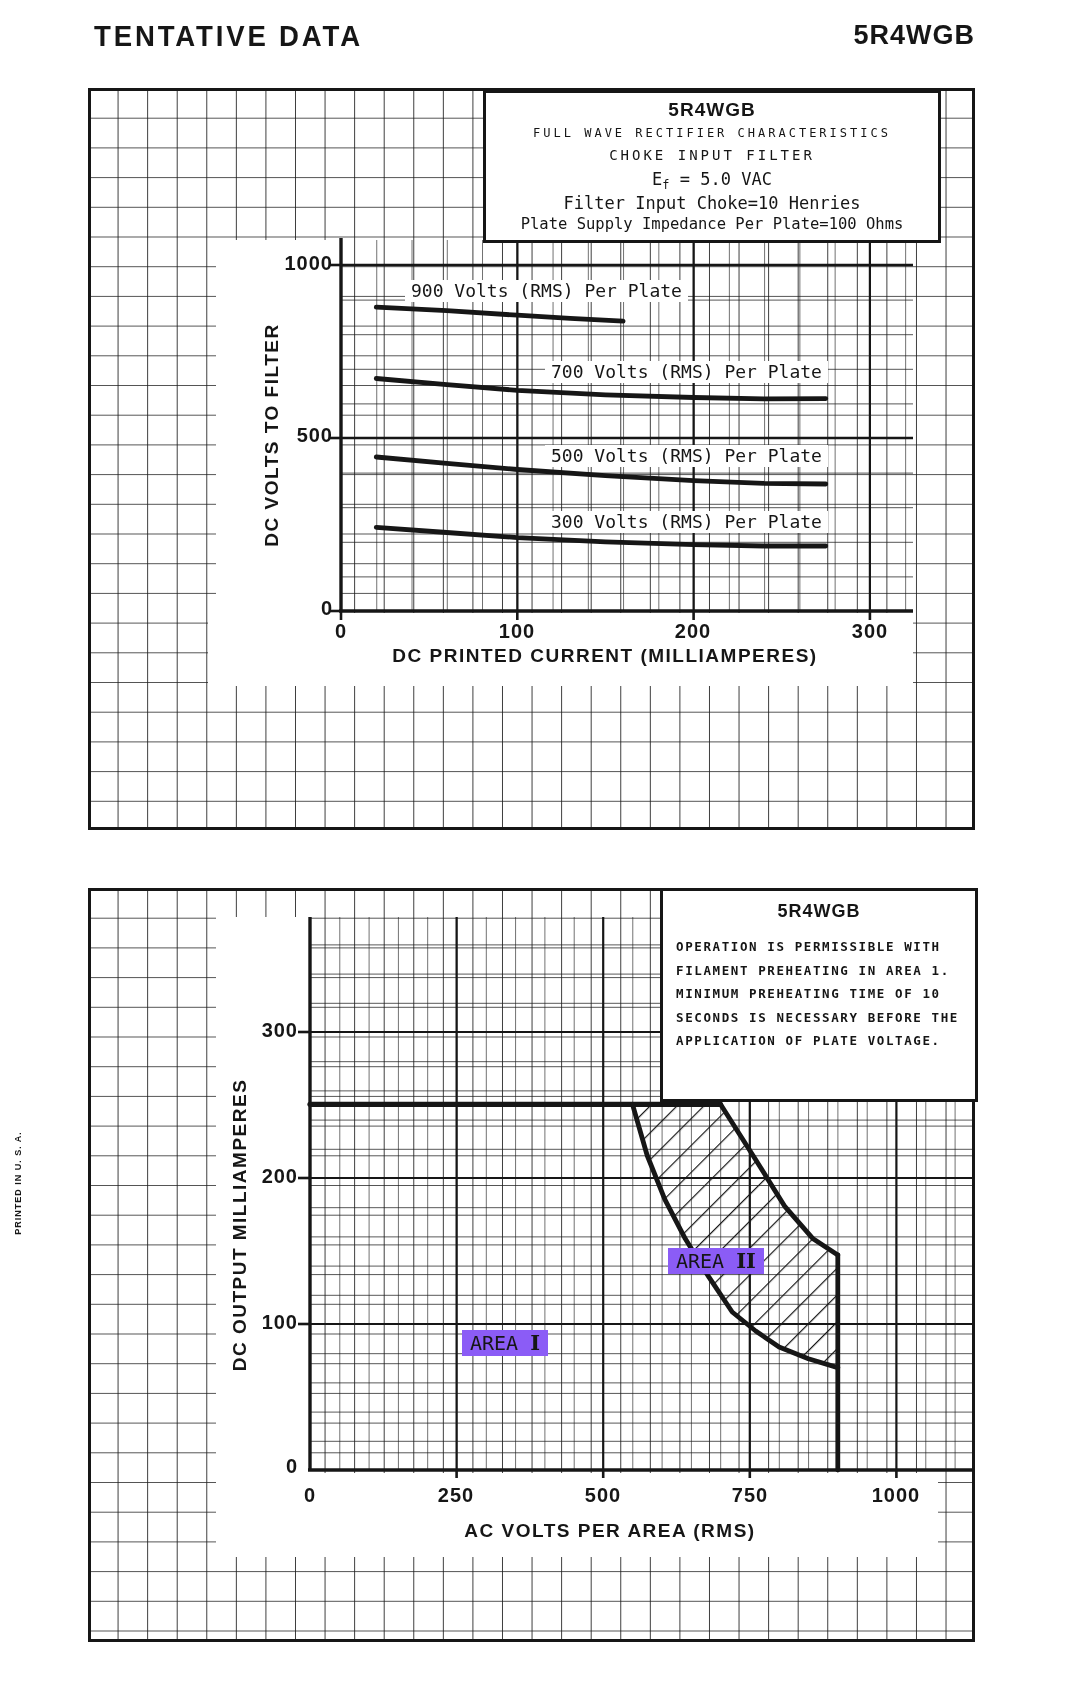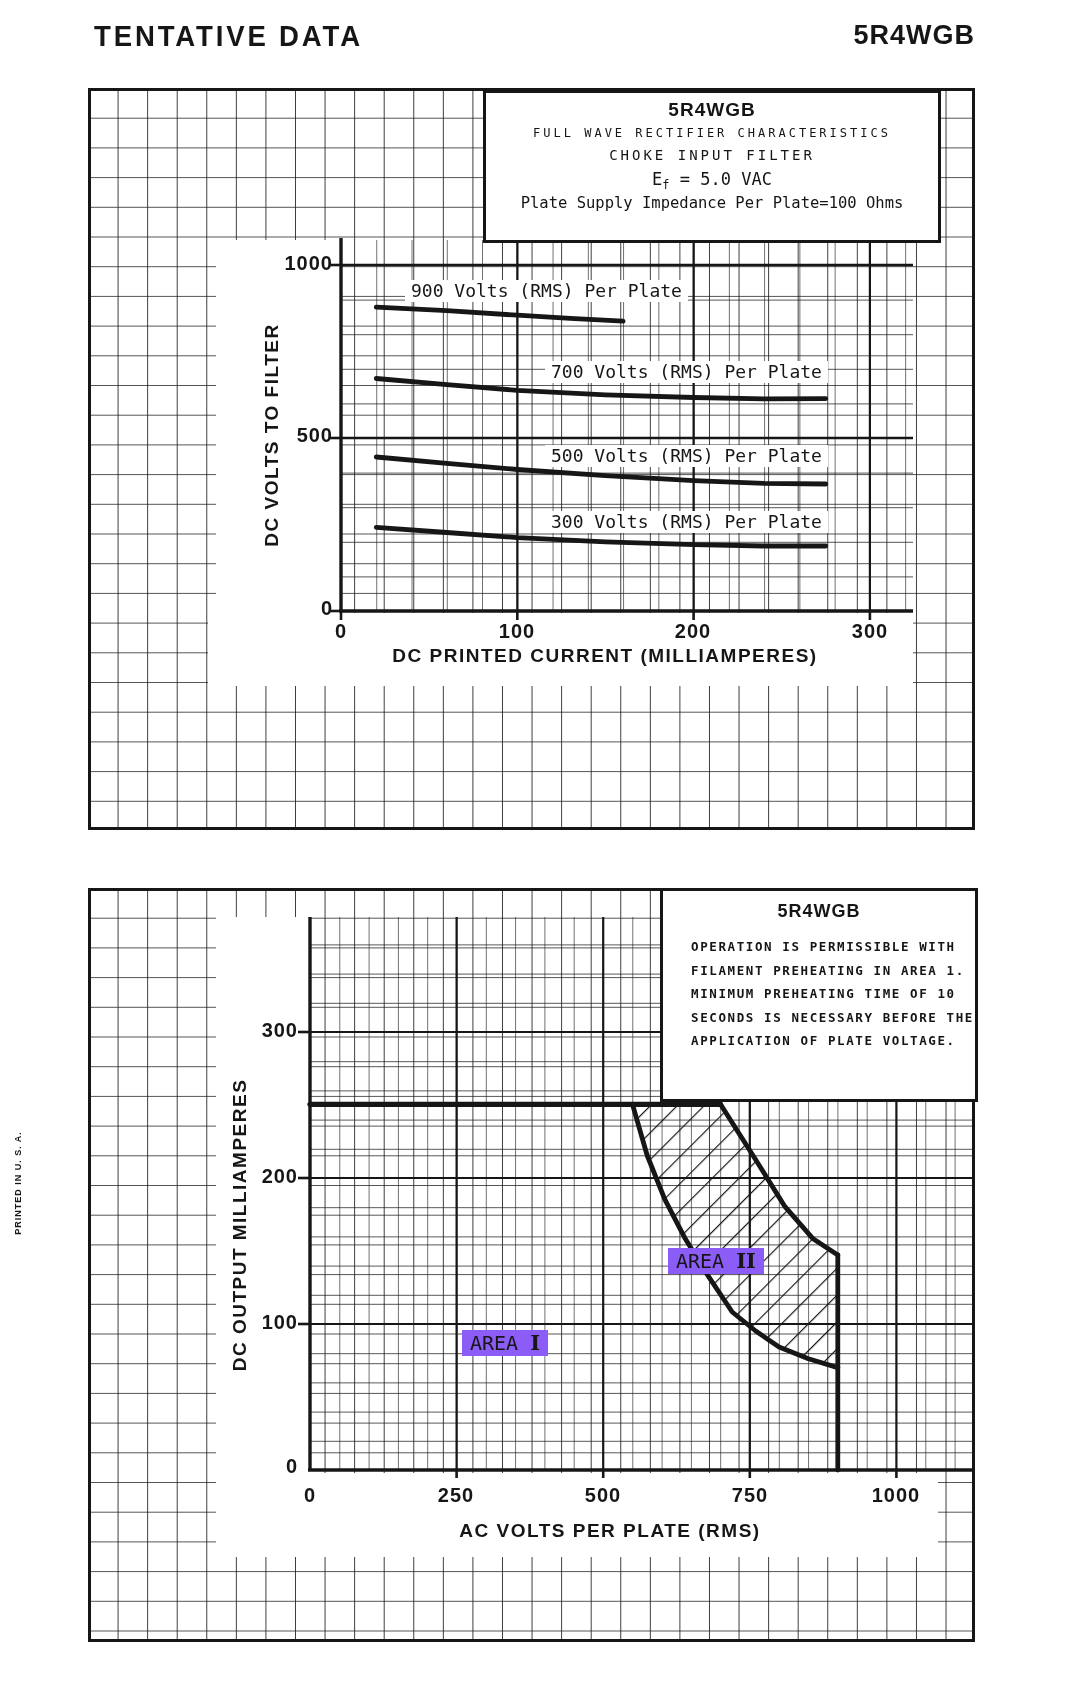--- a/index.html
+++ b/index.html
@@ -18,21 +18,21 @@
   .titlebox{left:483px;top:90px;width:452px;height:141px;border:3px solid #161616;background:#fff;text-align:center;padding-top:6px;}
   .titlebox .t1{font-size:19px;font-weight:bold;letter-spacing:1px;}
   .titlebox .t2{font-size:12px;letter-spacing:3px;margin-top:5px;font-family:"DejaVu Sans Mono",monospace;}
   .titlebox .t3{font-size:14px;letter-spacing:3px;margin-top:7px;font-family:"DejaVu Sans Mono",monospace;}
   .titlebox .t4{font-size:17px;margin-top:6px;font-family:"DejaVu Sans Mono",monospace;}
   .titlebox .t5{font-size:17px;margin-top:1px;font-family:"DejaVu Sans Mono",monospace;}
   .titlebox .t6{font-size:15.5px;margin-top:2px;font-family:"DejaVu Sans Mono",monospace;}
   sub{font-size:70%;}
   .notebox{left:660px;top:888px;width:312px;height:198px;border:3px solid #161616;background:#fff;padding-top:10px;}
   .notebox .t1{text-align:center;font-size:18px;font-weight:bold;letter-spacing:1px;margin-bottom:13px;}
-  .notebox .pline{padding-left:28px;font-family:"DejaVu Sans Mono",monospace;font-size:12.5px;font-weight:bold;
+  .notebox .pline{padding-left:13px;font-family:"DejaVu Sans Mono",monospace;font-size:12.5px;font-weight:bold;
                   letter-spacing:1.6px;line-height:23.5px;white-space:nowrap;}
   .roman{font-family:"DejaVu Serif",serif;font-weight:bold;}
   .arealbl{font-family:"DejaVu Sans Mono",monospace;font-size:20px;background:#8b5cf6;padding:1px 8px;line-height:24px;margin-top:47px;}
   .arealbl .roman{font-size:21px;}
   .footer{left:90px;top:1652px;width:886px;display:flex;justify-content:space-between;
           font-family:"Liberation Mono",monospace;font-size:12.5px;font-weight:bold;letter-spacing:0;}
   .margin-note{left:-62px;top:1178px;width:160px;text-align:center;font-size:9px;font-weight:bold;letter-spacing:1px;
                transform:rotate(-90deg);transform-origin:center center;}
 </style>
 </head>
@@ -80,20 +80,21 @@
         <polyline points="288.3,439.3 358.8,444.5 429.3,449.6 517.5,453.8 605.6,456.6 676.1,458.0 737.8,458.0" fill="none" stroke="#161616" stroke-width="4.8" stroke-linecap="round" stroke-linejoin="round"></polyline>
       </g>
     <rect x="1.5" y="1.5" width="884" height="739" fill="none" stroke="#161616" stroke-width="3"></rect>
   </svg>
 
   <div class="abs titlebox">
     <div class="t1">5R4WGB</div>
     <div class="t2">FULL WAVE RECTIFIER CHARACTERISTICS</div>
     <div class="t3">CHOKE INPUT FILTER</div>
     <div class="t4"><span>E</span><sub>f</sub><span> = 5.0 VAC</span></div>
+    <div class="t5">Filter Input Choke=10 Henries</div>
     <div class="t6">Plate Supply Impedance Per Plate=100 Ohms</div>
   </div>
 
   <div class="lbl tickfont ytick" style="left:233px;top:252px;">1000</div>
   <div class="lbl tickfont ytick" style="left:233px;top:424px;">500</div>
   <div class="lbl tickfont ytick" style="left:233px;top:597px;">0</div>
   <div class="lbl tickfont xtick" style="left:296px;top:620px;">0</div>
   <div class="lbl tickfont xtick" style="left:472px;top:620px;">100</div>
   <div class="lbl tickfont xtick" style="left:648px;top:620px;">200</div>
   <div class="lbl tickfont xtick" style="left:825px;top:620px;">300</div>
@@ -158,20 +159,20 @@
   <div class="lbl tickfont ytick" style="left:198px;top:1019px;">300</div>
   <div class="lbl tickfont ytick" style="left:198px;top:1165px;">200</div>
   <div class="lbl tickfont ytick" style="left:198px;top:1311px;">100</div>
   <div class="lbl tickfont ytick" style="left:198px;top:1455px;">0</div>
   <div class="lbl tickfont xtick" style="left:265px;top:1484px;">0</div>
   <div class="lbl tickfont xtick" style="left:411px;top:1484px;">250</div>
   <div class="lbl tickfont xtick" style="left:558px;top:1484px;">500</div>
   <div class="lbl tickfont xtick" style="left:705px;top:1484px;">750</div>
   <div class="lbl tickfont xtick" style="left:851px;top:1484px;">1000</div>
   <div class="lbl axis-title rot" style="left:40px;top:1214px;width:400px;">DC OUTPUT MILLIAMPERES</div>
-  <div class="lbl axis-title" style="left:360px;top:1520px;width:500px;">AC VOLTS PER PLATE (RMS)</div>
+  <div class="lbl axis-title" style="left:360px;top:1520px;width:500px;">AC VOLTS PER AREA (RMS)</div>
 
   <div class="lbl arealbl" style="left:462px;top:1283px;"><span>AREA </span><span class="roman">I</span></div>
   <div class="lbl arealbl" style="left:668px;top:1201px;"><span>AREA </span><span class="roman">II</span></div>
 
   <div class="lbl margin-note">PRINTED IN U. S. A.</div>
 
 </div>
 
 </body></html>

